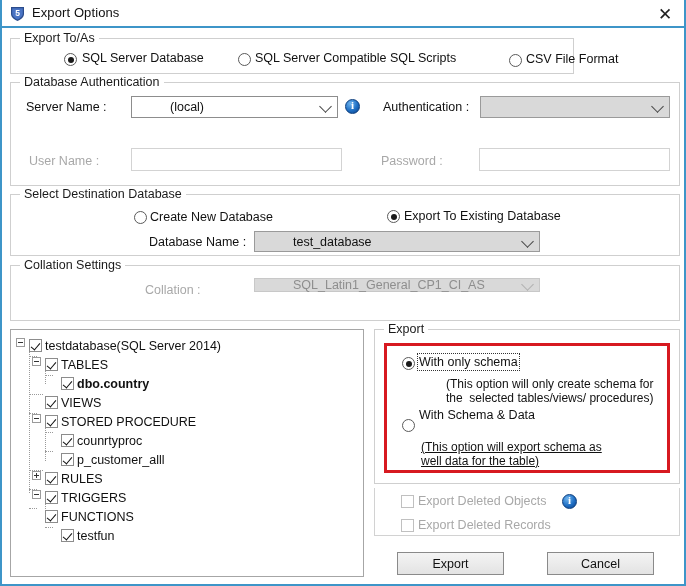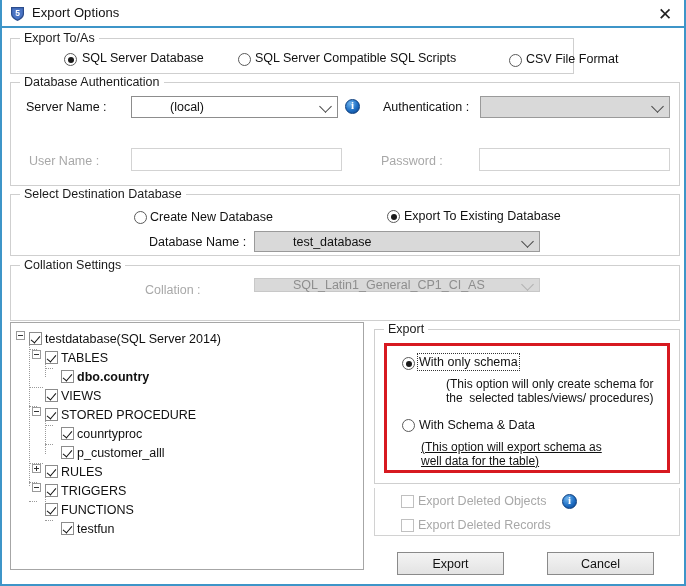--- a/index.html
+++ b/index.html
@@ -111,21 +111,21 @@
   }
   .info-icon::after {
     content: "i";
     position: absolute; left: 0; top: -1px; width: 100%;
     text-align: center; color: #ffffff;
     font-size: 11px; font-weight: bold;
     font-family: "Liberation Serif", serif;
   }
   
   #treeview {
-    position: absolute; left: 8px; top: 322px;
+    position: absolute; left: 8px; top: 329px;
     width: 354px; height: 248px;
     background: #ffffff; border: 1px solid #a6a6a6;
     overflow: hidden;
   }
   .tnode { position: absolute; height: 19px; white-space: nowrap; }
   .tnode .tcb {
     position: absolute; left: 0; top: 2px;
     width: 13px; height: 13px;
     border: 1px solid #8c8c8c; background: #fff;
   }
@@ -336,21 +336,21 @@
     <span class="legend">Export</span>
   </div>
   <div id="red-box"></div>
 
   <div class="radio checked" style="left:400px; top:357px;"></div>
   <span class="lbl focusdots" style="left:417px; top:355px;">With only schema</span>
   <span class="desc" style="left:417px; top:377px;margin-left:27px;">(This option will only create schema for
 the  selected tables/views/ procedures)</span>
 
   <div class="radio" style="left:400px; top:419px;"></div>
-  <span class="lbl" style="left:417px; top:418px;">With Schema &amp; Data</span>
+  <span class="lbl" style="left:417px; top:408px;">With Schema &amp; Data</span>
   <span class="desc" style="left:419px; top:440px;text-decoration:underline;">(This option will export schema as
 well data for the table)</span>
 
   <div id="deleted-panel"></div>
   <div class="cb dim" style="left:399px; top:495px;"></div>
   <span class="lbl dim" style="left:416px; top:494px;">Export Deleted Objects</span>
   <div class="info-icon" style="left:560px; top:494px;"></div>
 
   <div class="cb dim" style="left:399px; top:519px;"></div>
   <span class="lbl dim" style="left:416px; top:518px;">Export Deleted Records</span>

